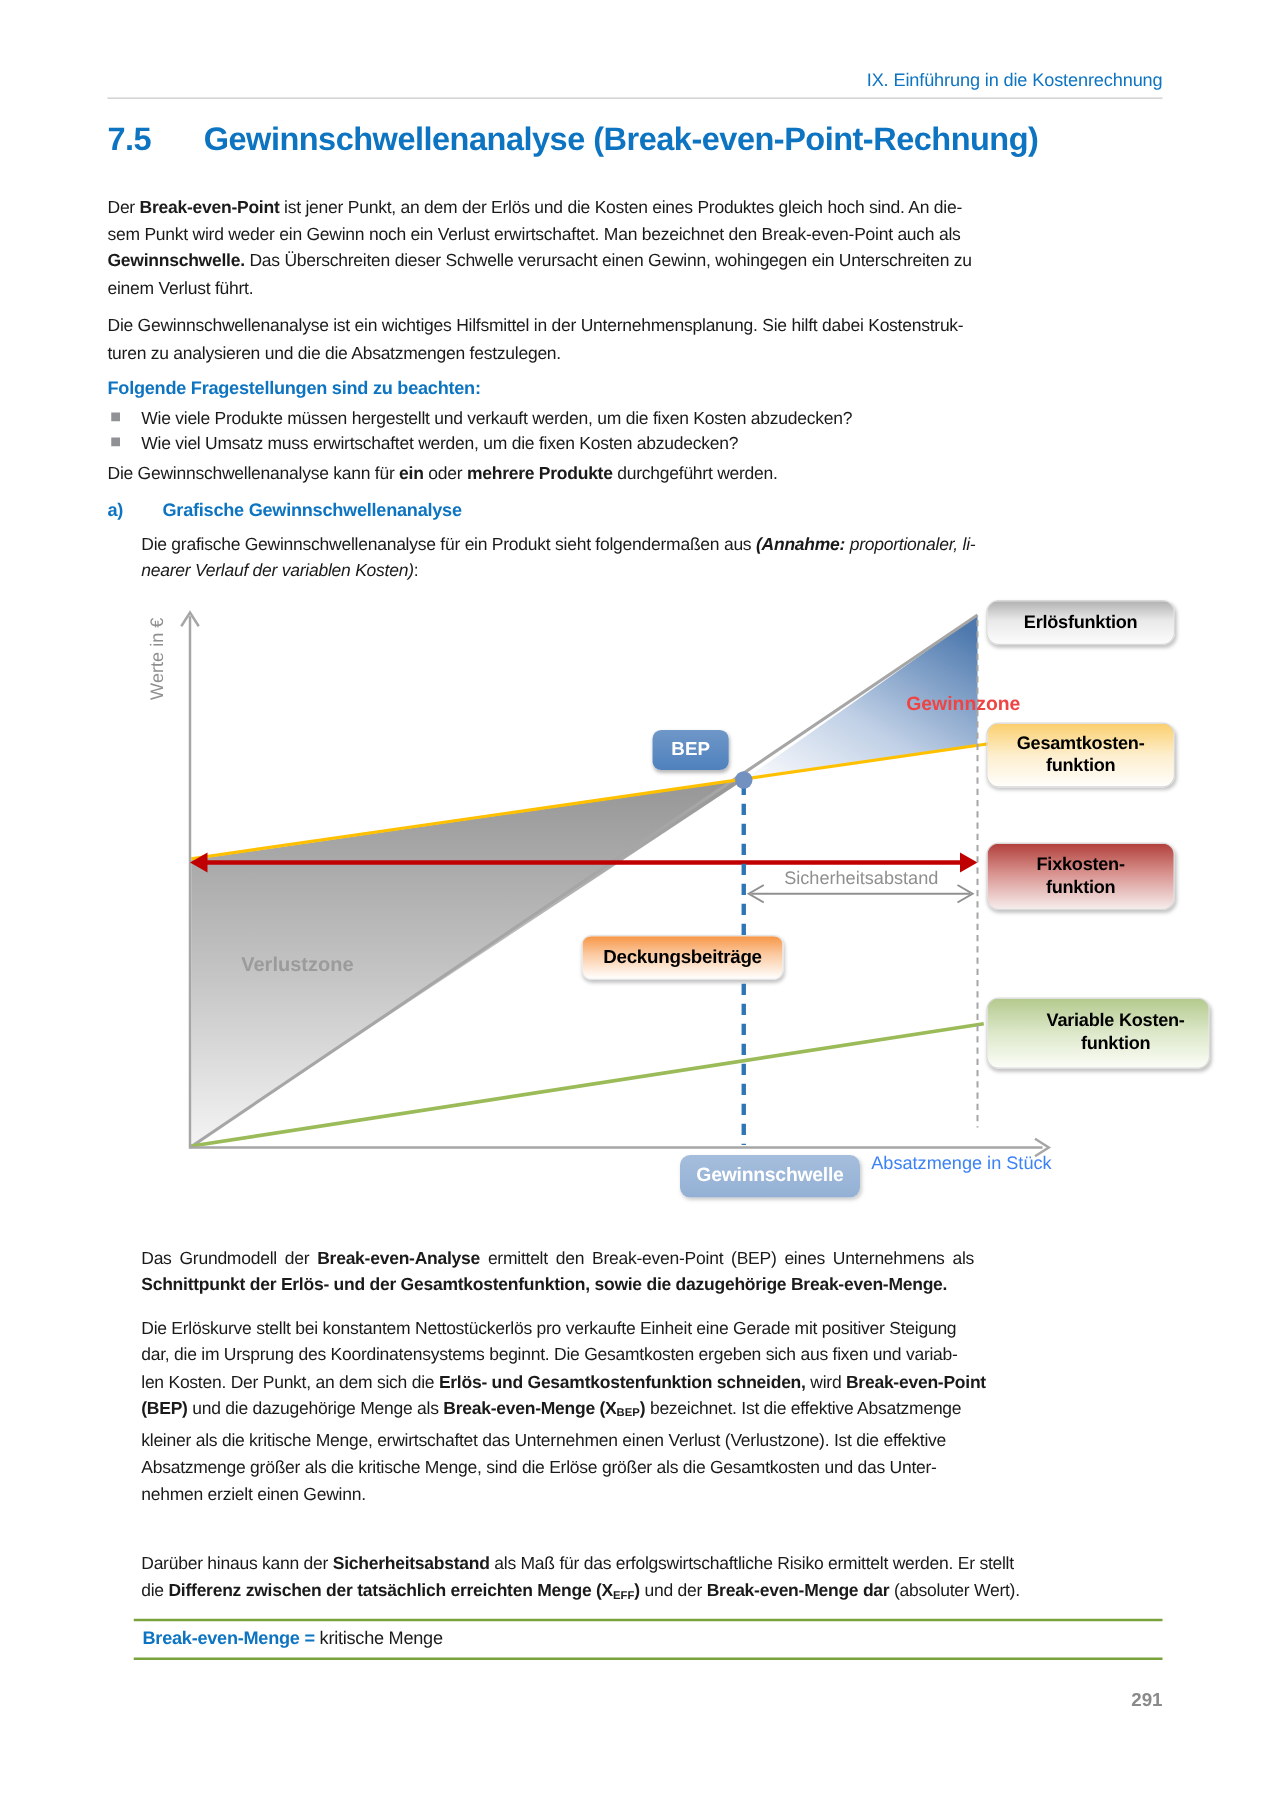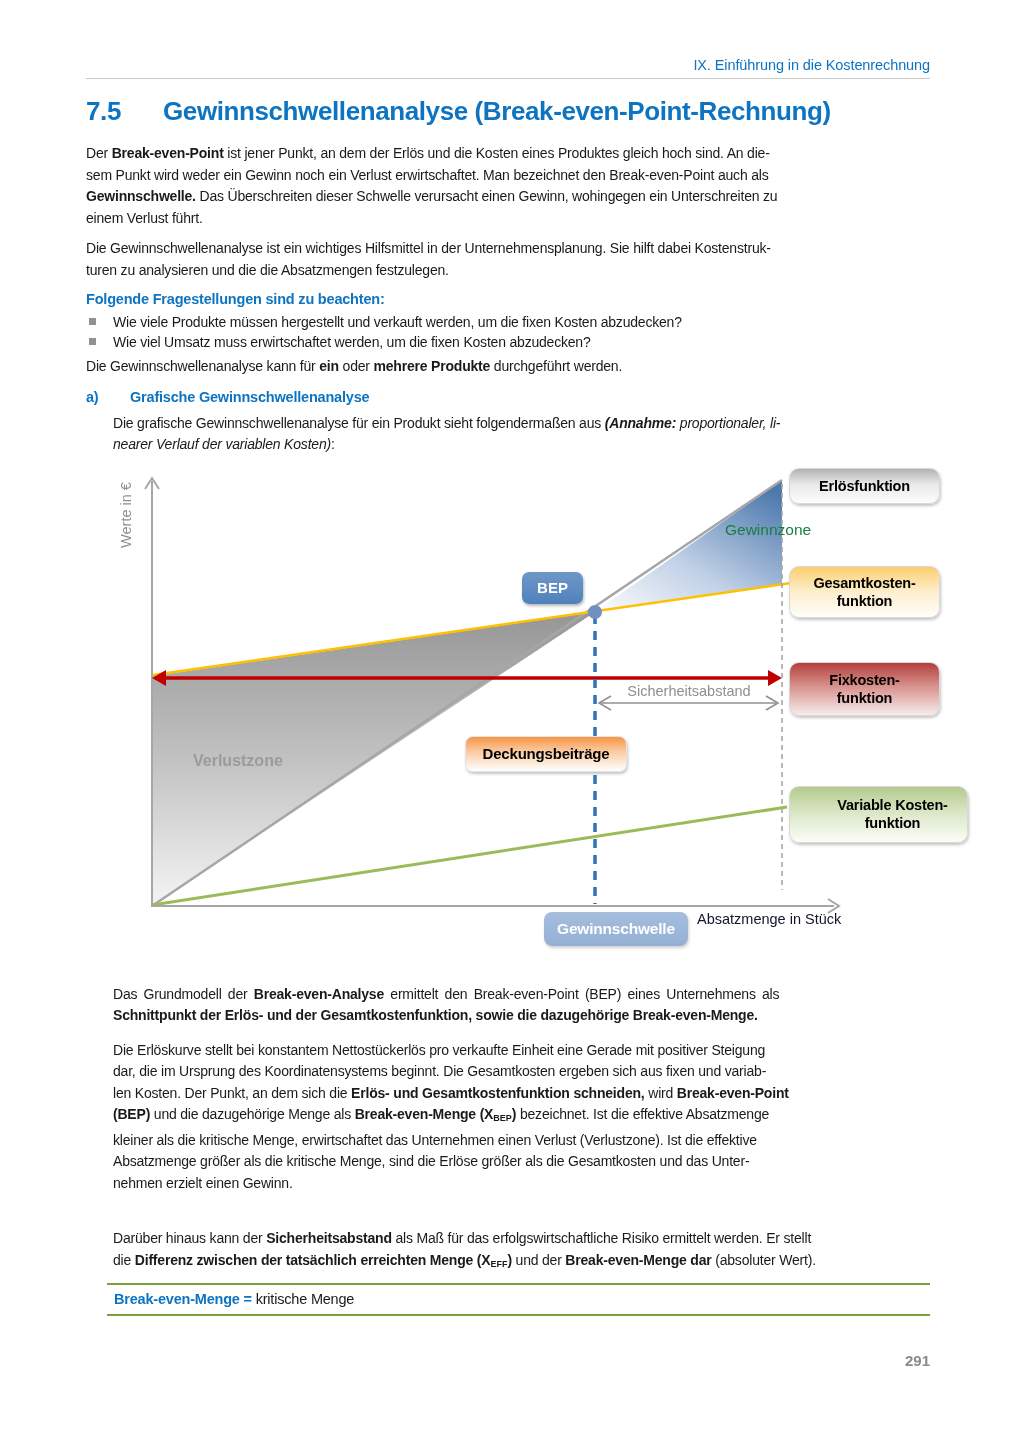--- a/index.html
+++ b/index.html
@@ -13,43 +13,43 @@
   }
   .content{padding:0 88px 0 86px;}
   
   .hdr{padding-top:57px;text-align:right;font-size:14.5px;color:#0d74c2;letter-spacing:-0.1px;}
   .hdr-rule{border-top:1px solid #c9c9c9;margin-top:5px;height:0;}
   
   .h1{margin-top:15px;font-size:26px;font-weight:bold;color:#0d74c2;letter-spacing:-0.4px;line-height:34px;white-space:nowrap;}
   .h1 .num{display:inline-block;width:77px;}
   
   .para{font-size:14px;line-height:21.5px;letter-spacing:-0.2px;white-space:nowrap;color:#1a1a1a;}
-  .mt-p1{margin-top:15px;}
+  .mt-p1{margin-top:27px;}
   .mt-p2{margin-top:9px;}
   .indent{margin-left:27px;}
   .b{font-weight:bold;}
   .i{font-style:italic;margin-top:44px;}
   .blue{color:#0d74c2;}
   .sub{font-size:9px;vertical-align:-2px;letter-spacing:0;}
   .w{word-spacing:2.6px;}
   
   .subhead{margin-top:10px;font-size:14.5px;font-weight:bold;color:#0d74c2;letter-spacing:-0.2px;white-space:nowrap;}
   .a-head{margin-top:11px;}
   .a-head .a-num{display:inline-block;width:44px;}
   
   .bullets{margin-top:5px;}
   .bullet-row{position:relative;padding-left:27px;font-size:14px;line-height:20px;letter-spacing:-0.2px;white-space:nowrap;}
   .bullet-sq{position:absolute;left:3px;top:6px;width:7px;height:7px;background:#8f9194;}
   
   .figure{position:relative;width:1018px;height:497px;margin-left:-86px;margin-top:7px;}
   .figure svg{position:absolute;left:0;top:0;}
   .fig-label{position:absolute;white-space:nowrap;}
   .ylab{left:80px;top:44px;width:92px;text-align:center;color:#8f8f8f;font-size:14.5px;transform:rotate(-90deg);}
-  .xlab{left:697px;top:448px;color:#0f172a;font-size:14.5px;}
-  .gewinnzone{left:725px;top:58px;color:#15803d;font-weight:normal;font-size:15.5px;}
+  .xlab{left:697px;top:448px;color:#3b82f6;font-size:14.5px;}
+  .gewinnzone{left:725px;top:80px;color:#ef4444;font-weight:bold;font-size:15.5px;}
   .verlustzone{left:193px;top:289px;color:#9b9b9b;font-weight:bold;font-size:16px;}
   .sicherheit{left:598px;top:220px;width:182px;text-align:center;color:#8f8f8f;font-size:14.5px;}
   .bep-box{
     position:absolute;left:522px;top:109px;width:61px;height:32px;
     background:linear-gradient(180deg,#6f97c8,#4f81bd);
     border-radius:7px;color:#ffffff;font-weight:bold;font-size:15px;
     display:flex;align-items:center;justify-content:center;
     box-shadow:1px 2px 3px rgba(100,100,100,.45);
   }
   .lg-box{

